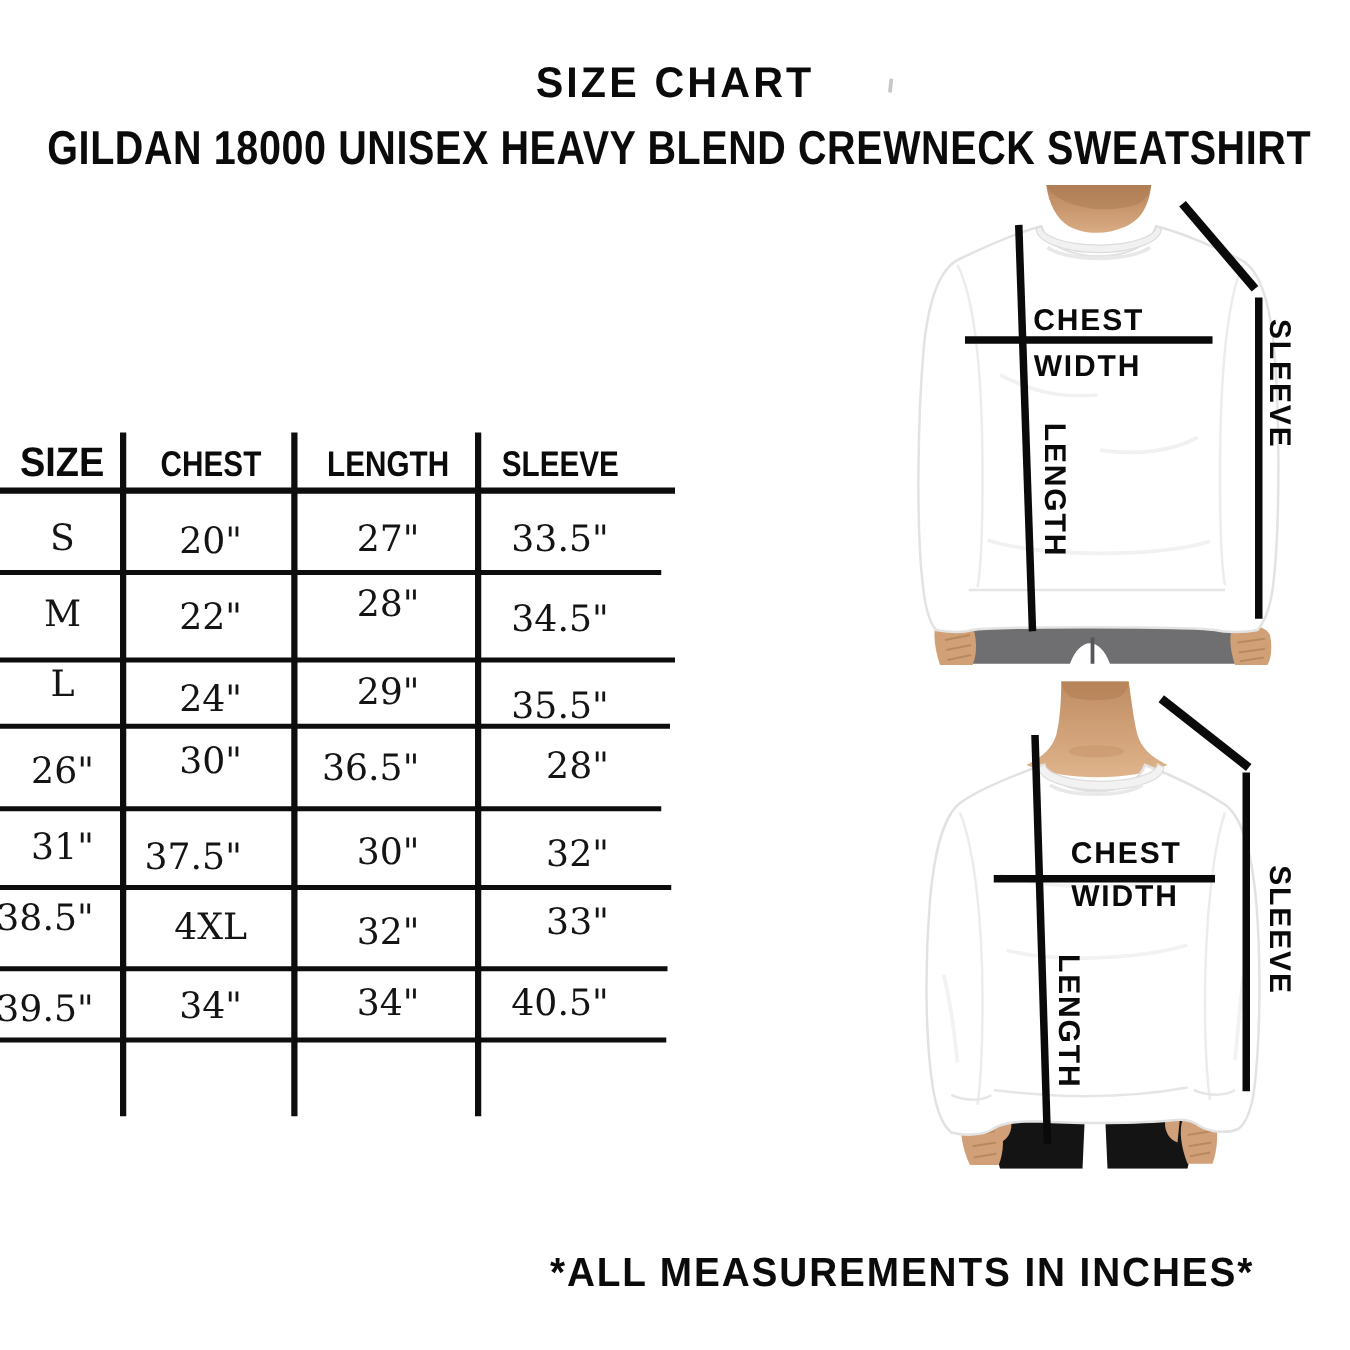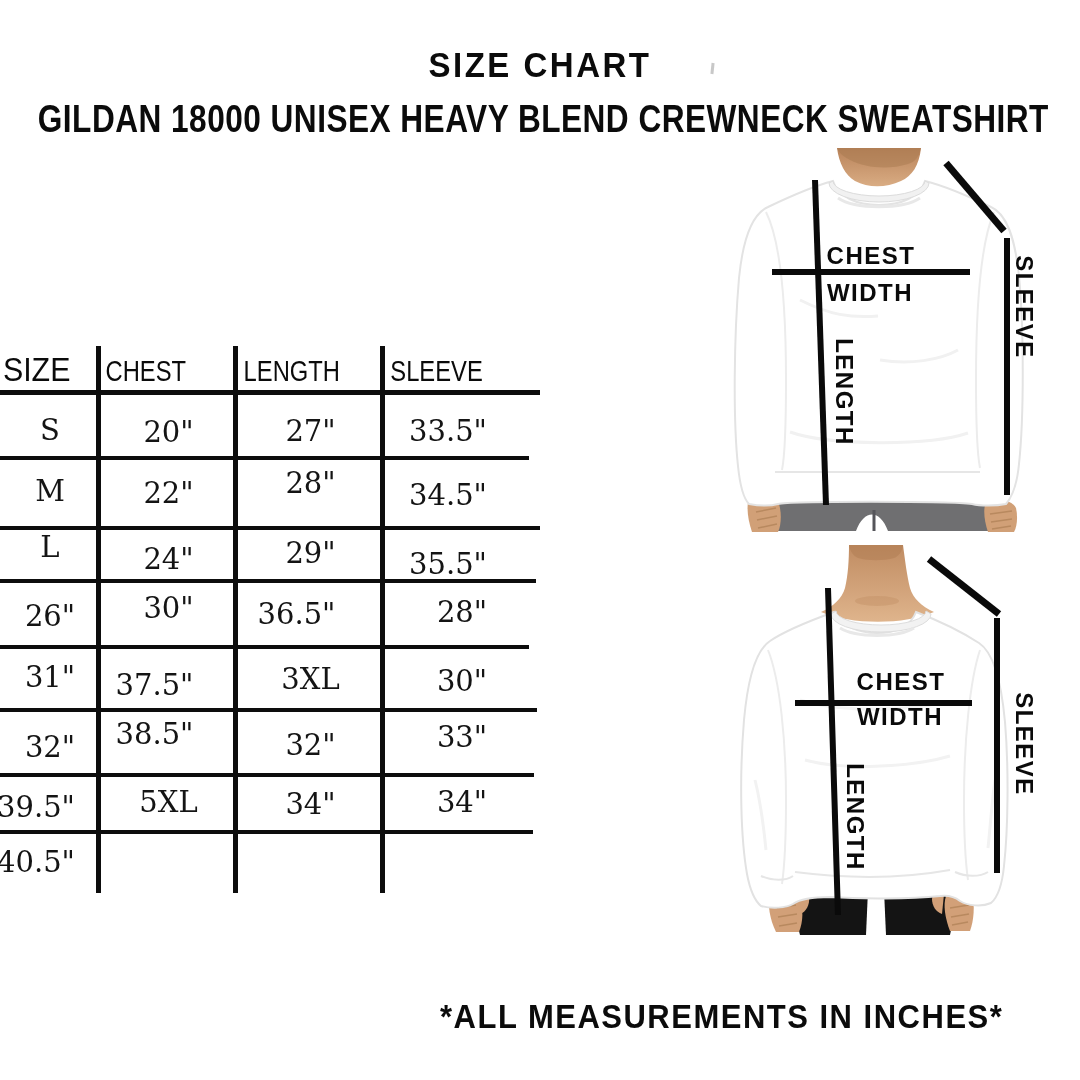--- a/index.html
+++ b/index.html
@@ -30,22 +30,22 @@
   .sizetable {
     position:absolute; left:0; top:346px; width:540px; height:547px;
     display:grid;
     grid-template-columns:100px 137px 147px 156px;
     grid-template-rows:47px 63px 70px 53px 66px 63px 65px 57px 63px;
   }
   .vline { position:absolute; top:0; width:5px; height:547px; background:#0d0d0d; }
   .hline { position:absolute; left:0; height:4px; background:#0d0d0d; }
   .hline.head { height:5px; }
   .th {
-    display:flex; align-items:flex-end; justify-content:flex-start;
-    font-weight:normal; font-size:27px; padding-bottom:5px; white-space:nowrap;
+    display:flex; align-items:flex-end; justify-content:center;
+    font-weight:bold; font-size:27px; padding-bottom:5px; white-space:nowrap;
   }
   .th > span { display:inline-block; transform:scale(0.88,1.06); transform-origin:bottom center; }
   .th.size-h { font-size:33px; padding-bottom:4px; }
   .th.size-h > span { transform:scale(0.92,1.0); }
   .td {
     display:flex; align-items:center; justify-content:center;
     font-family:"DejaVu Serif", serif; font-size:29px; color:#141414;
     transform:translateY(var(--dy,0px)); white-space:nowrap;
   }
   .col4 { padding-right:28px; }
@@ -109,30 +109,29 @@
   <div class="td col4" style="--dy:11px">35.5"</div>
 
   <div class="td" style="--dy:4px">26"</div>
   <div class="td" style="--dy:-4px">30"</div>
   <div class="td col4" style="--dy:2px">36.5"</div>
 
   <div class="td" style="--dy:0px">28"</div>
   <div class="td" style="--dy:0px">31"</div>
   <div class="td col4" style="--dy:8px">37.5"</div>
 
-  <div class="td" style="--dy:2px">3XL</div>
   <div class="td" style="--dy:4px">30"</div>
   <div class="td" style="--dy:6px">32"</div>
   <div class="td col4" style="--dy:-7px">38.5"</div>
 
+  <div class="td" style="--dy:0px">4XL</div>
   <div class="td" style="--dy:4px">32"</div>
   <div class="td" style="--dy:-4px">33"</div>
   <div class="td col4" style="--dy:5px">39.5"</div>
 
-  <div class="td" style="--dy:0px">5XL</div>
   <div class="td" style="--dy:2px">34"</div>
   <div class="td" style="--dy:0px">34"</div>
   <div class="td col4" style="--dy:0px">40.5"</div>
 </div>
 
 <svg class="diagram top" width="380" height="384" viewBox="700 148 380 384" xmlns="http://www.w3.org/2000/svg">
   <defs>
     <linearGradient id="skinM" x1="0" y1="0" x2="0" y2="1">
       <stop offset="0" stop-color="#b9835a"></stop>
         <stop offset="1" stop-color="#d9ac83"></stop>

